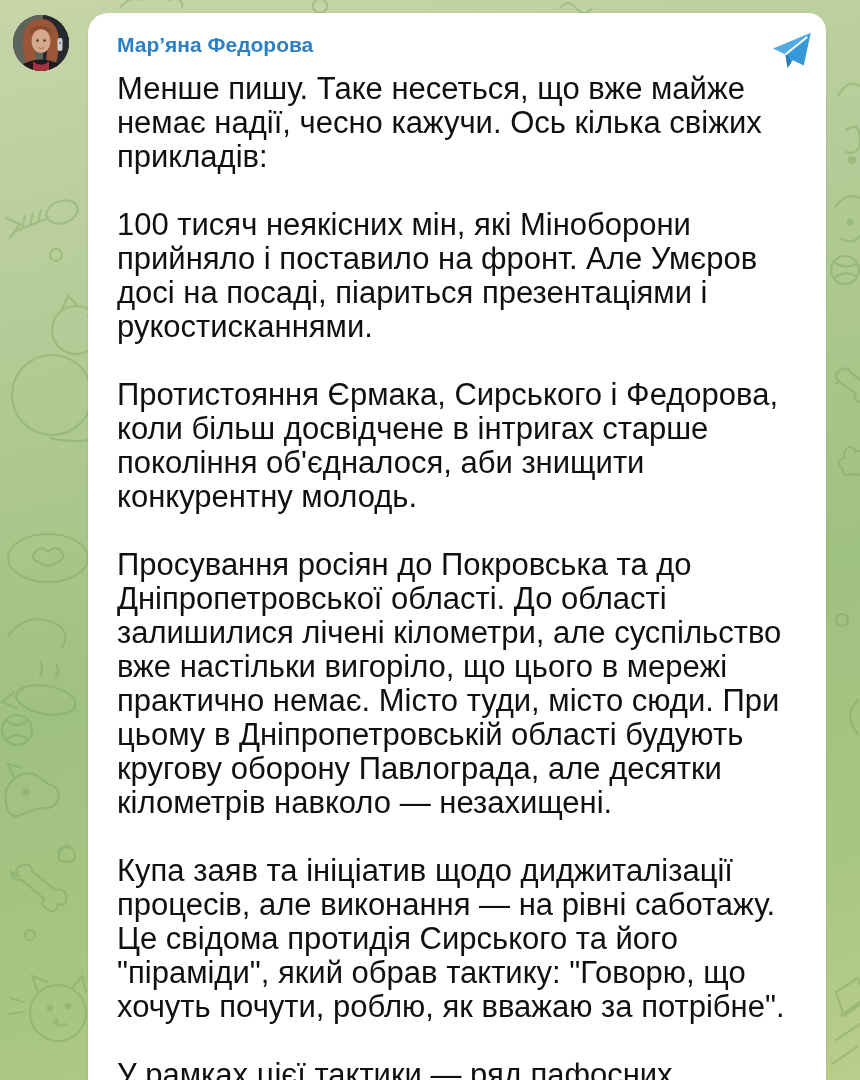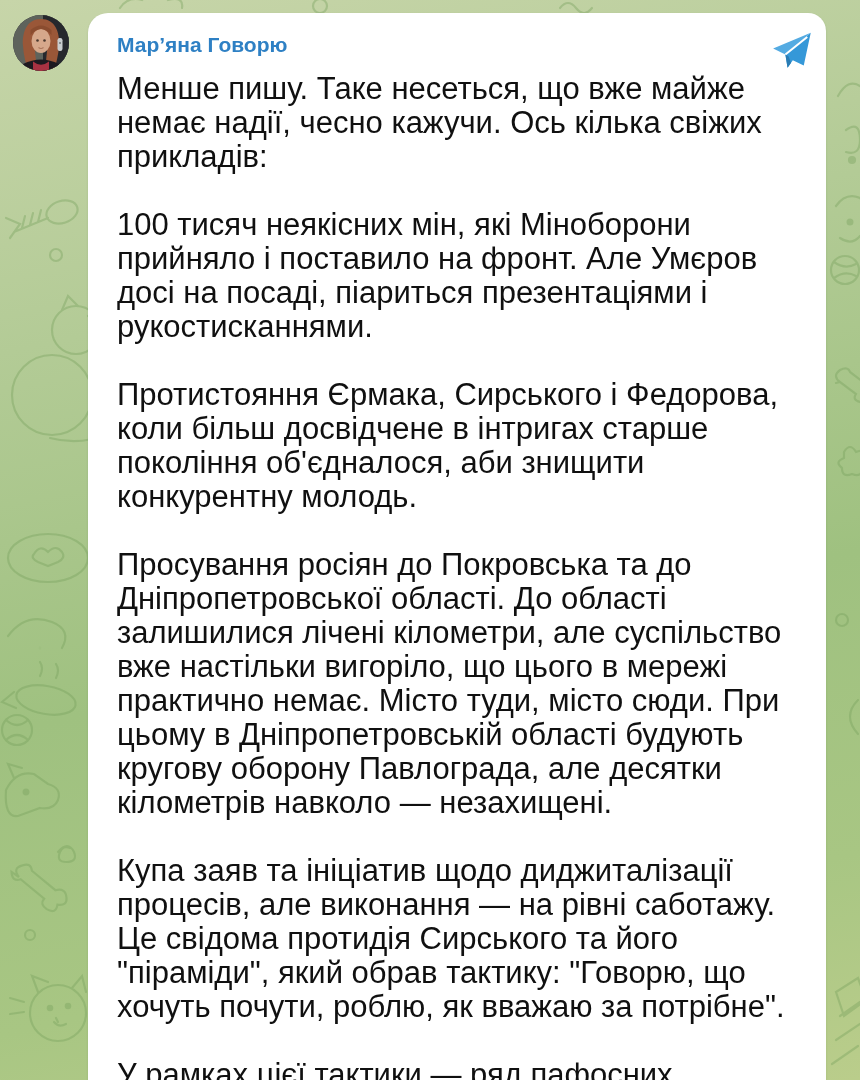--- a/index.html
+++ b/index.html
@@ -176,21 +176,21 @@
         <path d="M25.5 32.5 q2.5 2 5 0" stroke="#a9765c" stroke-width="1.2" fill="none"></path>
         <path d="M8 56 L48 56 L46 49 Q28 40 10 49 Z" fill="#1d1a20"></path>
         <path d="M20 46.5 Q28 53 36 46.5 L36 56 L20 56 Z" fill="#a83242"></path>
         <rect x="44.5" y="23" width="5" height="13" rx="2.2" fill="#c9cdcf"></rect>
         <path d="M46 28 h2 M47 27 v2" stroke="#6f7477" stroke-width="1"></path>
       </svg>
     </div>
 
     <div class="bubble">
 
-      <div class="author">Мар’яна Говорю</div>
+      <div class="author">Мар’яна Федорова</div>
 
       <svg class="plane-icon" viewBox="0 0 48 48">
         <path d="M46 3 L3 21 L17 28 Z" fill="var(--plane-wing-color)"></path>
         <path d="M46 3 L17 28 L19.5 43 L25.5 34.5 L38 40.5 Z" fill="var(--plane-color)"></path>
         <path d="M17 28 L19.5 43 L23.5 37.5 L20.5 30 Z" fill="var(--plane-fold-color)"></path>
         <path d="M17 28 L42 8" stroke="#ffffff" stroke-width="2.4" fill="none"></path>
       </svg>
 
       <div class="msg-text">Менше пишу. Таке несеться, що вже майже немає надії, чесно кажучи. Ось кілька свіжих прикладів:
 

